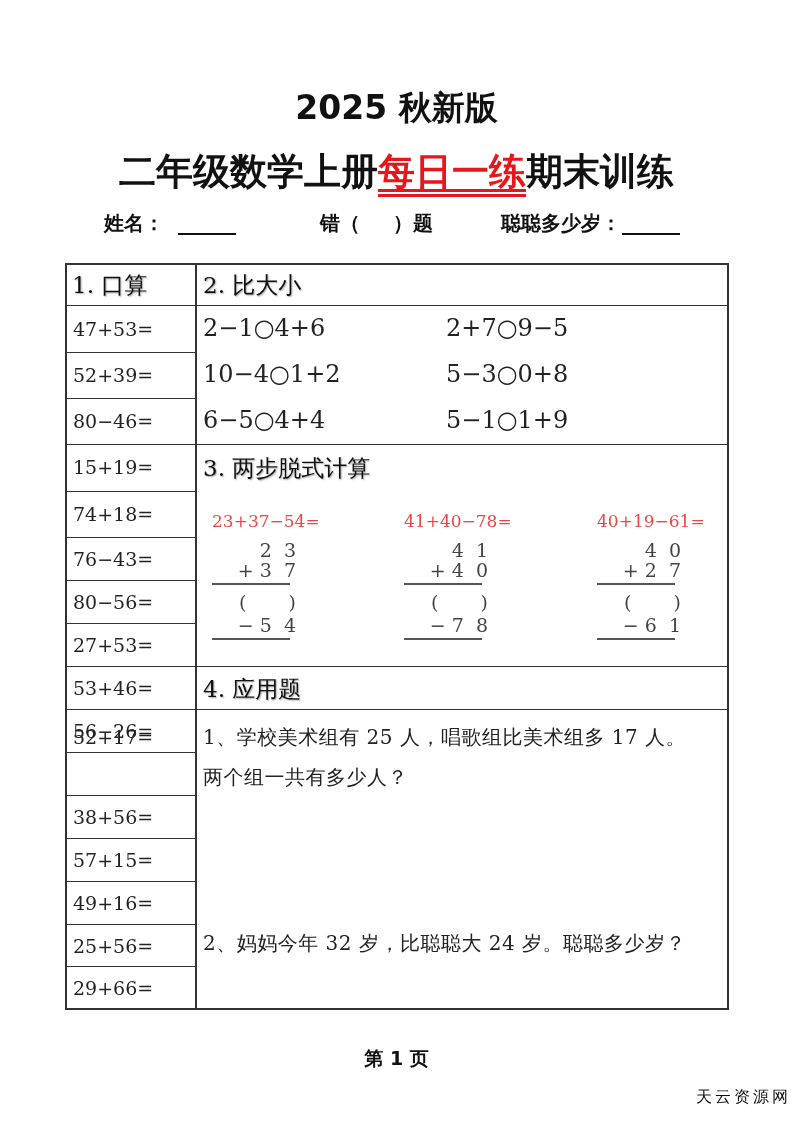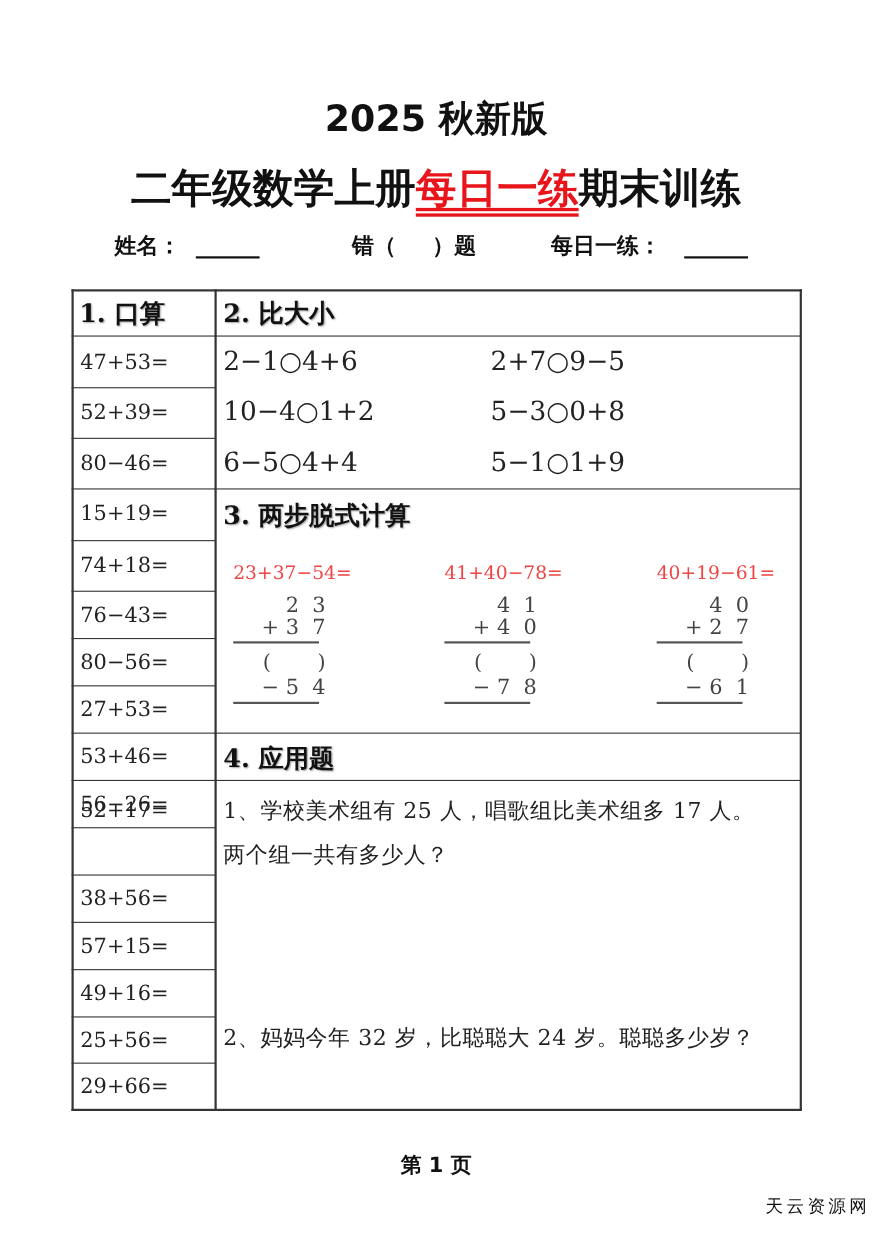--- a/index.html
+++ b/index.html
@@ -28,21 +28,21 @@
       font-size: 20px; color: #111;
     }
     .infoline span { position: absolute; top: 3px; white-space: nowrap; }
     .blank-line { position: absolute; top: 233px; height: 0; border-top: 2px solid #111; }
 
     .grid-line-h, .grid-line-v { position: absolute; background: #333; }
     .cell-text {
       position: absolute; font-size: 19px; white-space: nowrap; color: #222;
     }
     .heading {
-      position: absolute; font-weight: bold; font-size: 23px; white-space: nowrap; color: #111;
+      position: absolute; font-weight: normal; font-size: 23px; white-space: nowrap; color: #111;
       text-shadow: 1px 1px 1.5px rgba(0,0,0,0.35);
     }
     .cmp {
       position: absolute; font-size: 24px; white-space: nowrap; color: #222;
     }
     .stepq {
       position: absolute; font-size: 17px; color: #ef4444; white-space: nowrap;
     }
     .vcalc {
       position: absolute; width: 84px; font-size: 19px; color: #444;
@@ -67,21 +67,21 @@
 
 <div class="title1">2025 秋新版</div>
 <div class="title2">
   <span>二年级数学上册</span><span class="red">每日一练</span><span>期末训练</span>
 </div>
 
 <div class="infoline">
   <span style="left:104px">姓名：</span>
   <span style="left:320px">错（</span>
   <span style="left:393px">）题</span>
-  <span style="left:501px">每日一练：</span>
+  <span style="left:501px">聪聪多少岁：</span>
 </div>
 <div class="blank-line" style="left:178px;width:58px"></div>
 <div class="blank-line" style="left:622px;width:58px"></div>
 
 <div>
 
   <div class="grid-line-v" style="left:65px;top:263px;width:1.5px;height:747px"></div>
   <div class="grid-line-v" style="left:195px;top:263px;width:1.5px;height:747px"></div>
   <div class="grid-line-v" style="left:727px;top:263px;width:1.5px;height:746px"></div>
 

